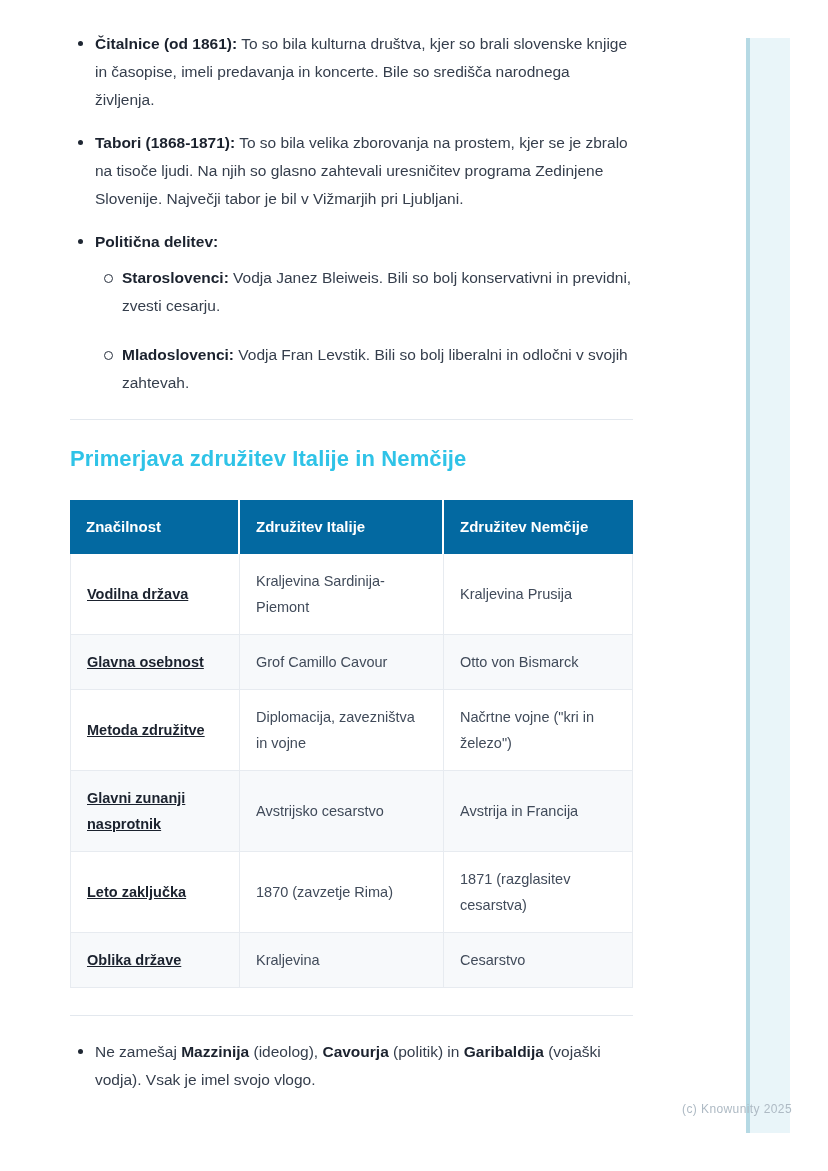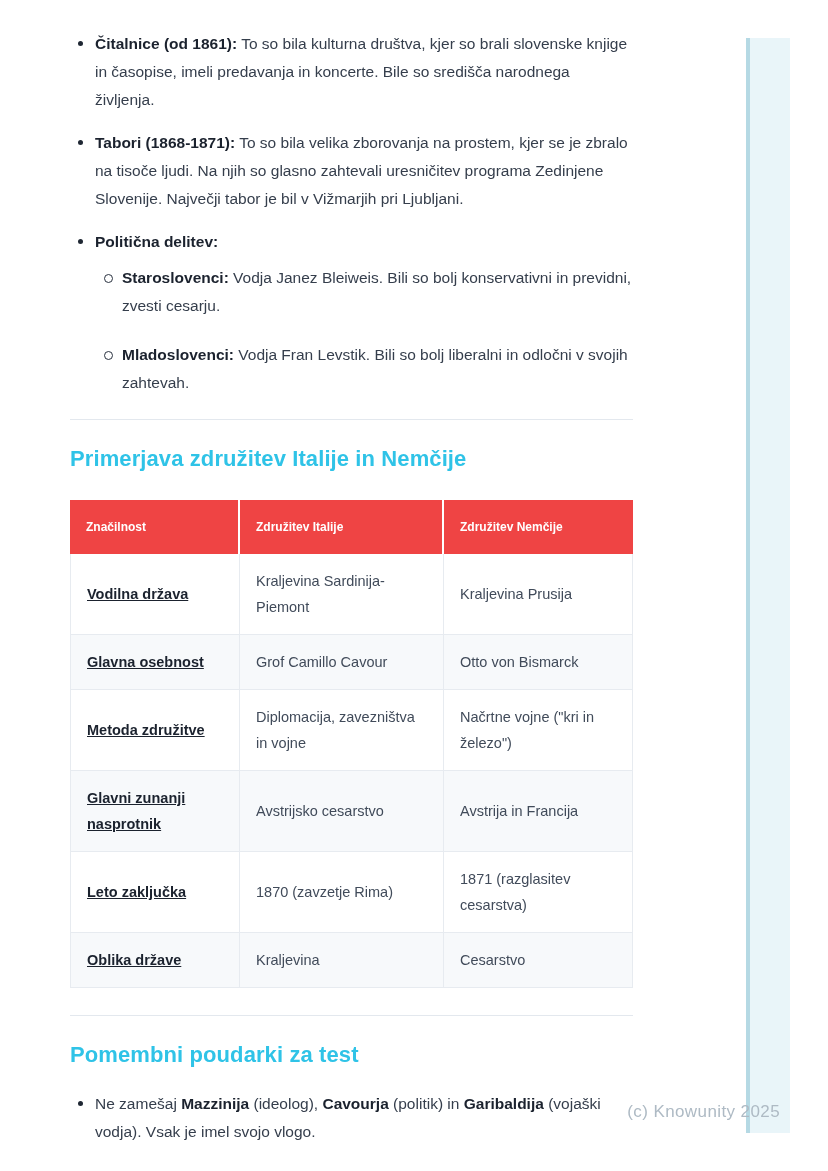--- a/index.html
+++ b/index.html
@@ -77,25 +77,25 @@
   
   table.compare-table {
     width: 563px;
     border-collapse: separate;
     border-spacing: 0;
     margin-top: 28px;
     font-size: 14.5px;
     table-layout: fixed;
   }
   .compare-table th {
-    background: #ef4444;
+    background: #0369a1;
     color: #ffffff;
     text-align: left;
     font-weight: bold;
-    font-size: 12px;
+    font-size: 15px;
     padding: 14px 16px;
     border-right: 2px solid #ffffff;
     line-height: 26px;
   }
   .compare-table th:last-child { border-right: none; }
   .compare-table td {
     padding: 14px 16px;
     line-height: 26px;
     color: #414b5a;
     border-right: 1px solid #e7ebf0;
@@ -111,22 +111,22 @@
   }
   .compare-table tbody tr:nth-child(even) td { background: #f7f9fb; }
   .col-1 { width: 170px; }
   .col-2 { width: 204px; }
   .col-3 { width: 189px; }
 
   
   .footer-credit {
     position: absolute;
     top: 1102px;
-    right: 48px;
-    font-size: 17px;
+    right: 36px;
+    font-size: 12px;
     color: #aebac4;
     letter-spacing: 0.4px;
     z-index: 2;
   }
   .side-strip {
     position: absolute;
     left: 746px; top: 38px;
     width: 44px; height: 1095px;
     background: #e9f5f9;
     border-left: 4px solid #b5d9e4;
@@ -195,21 +195,20 @@
         <tr>
           <td>Oblika države</td>
           <td>Kraljevina</td>
           <td>Cesarstvo</td>
         </tr>
       </tbody>
   </table>
 
   <hr class="divider" style="margin-top:27px;">
 
-  <h2 class="section-title">Pomembni poudarki za test</h2>
 
   <ul class="main-list" id="highlights-list" style="margin-top:22px;">
       <li><span>Ne zamešaj </span><strong>Mazzinija</strong><span> (ideolog), </span><strong>Cavourja</strong><span> (politik) in </span><strong>Garibaldija</strong><span> (vojaški vodja). Vsak je imel svojo vlogo.</span></li>
     </ul>
 
 </div>
 
 <div class="footer-credit">(c) Knowunity 2025</div>
 
 </body></html>

